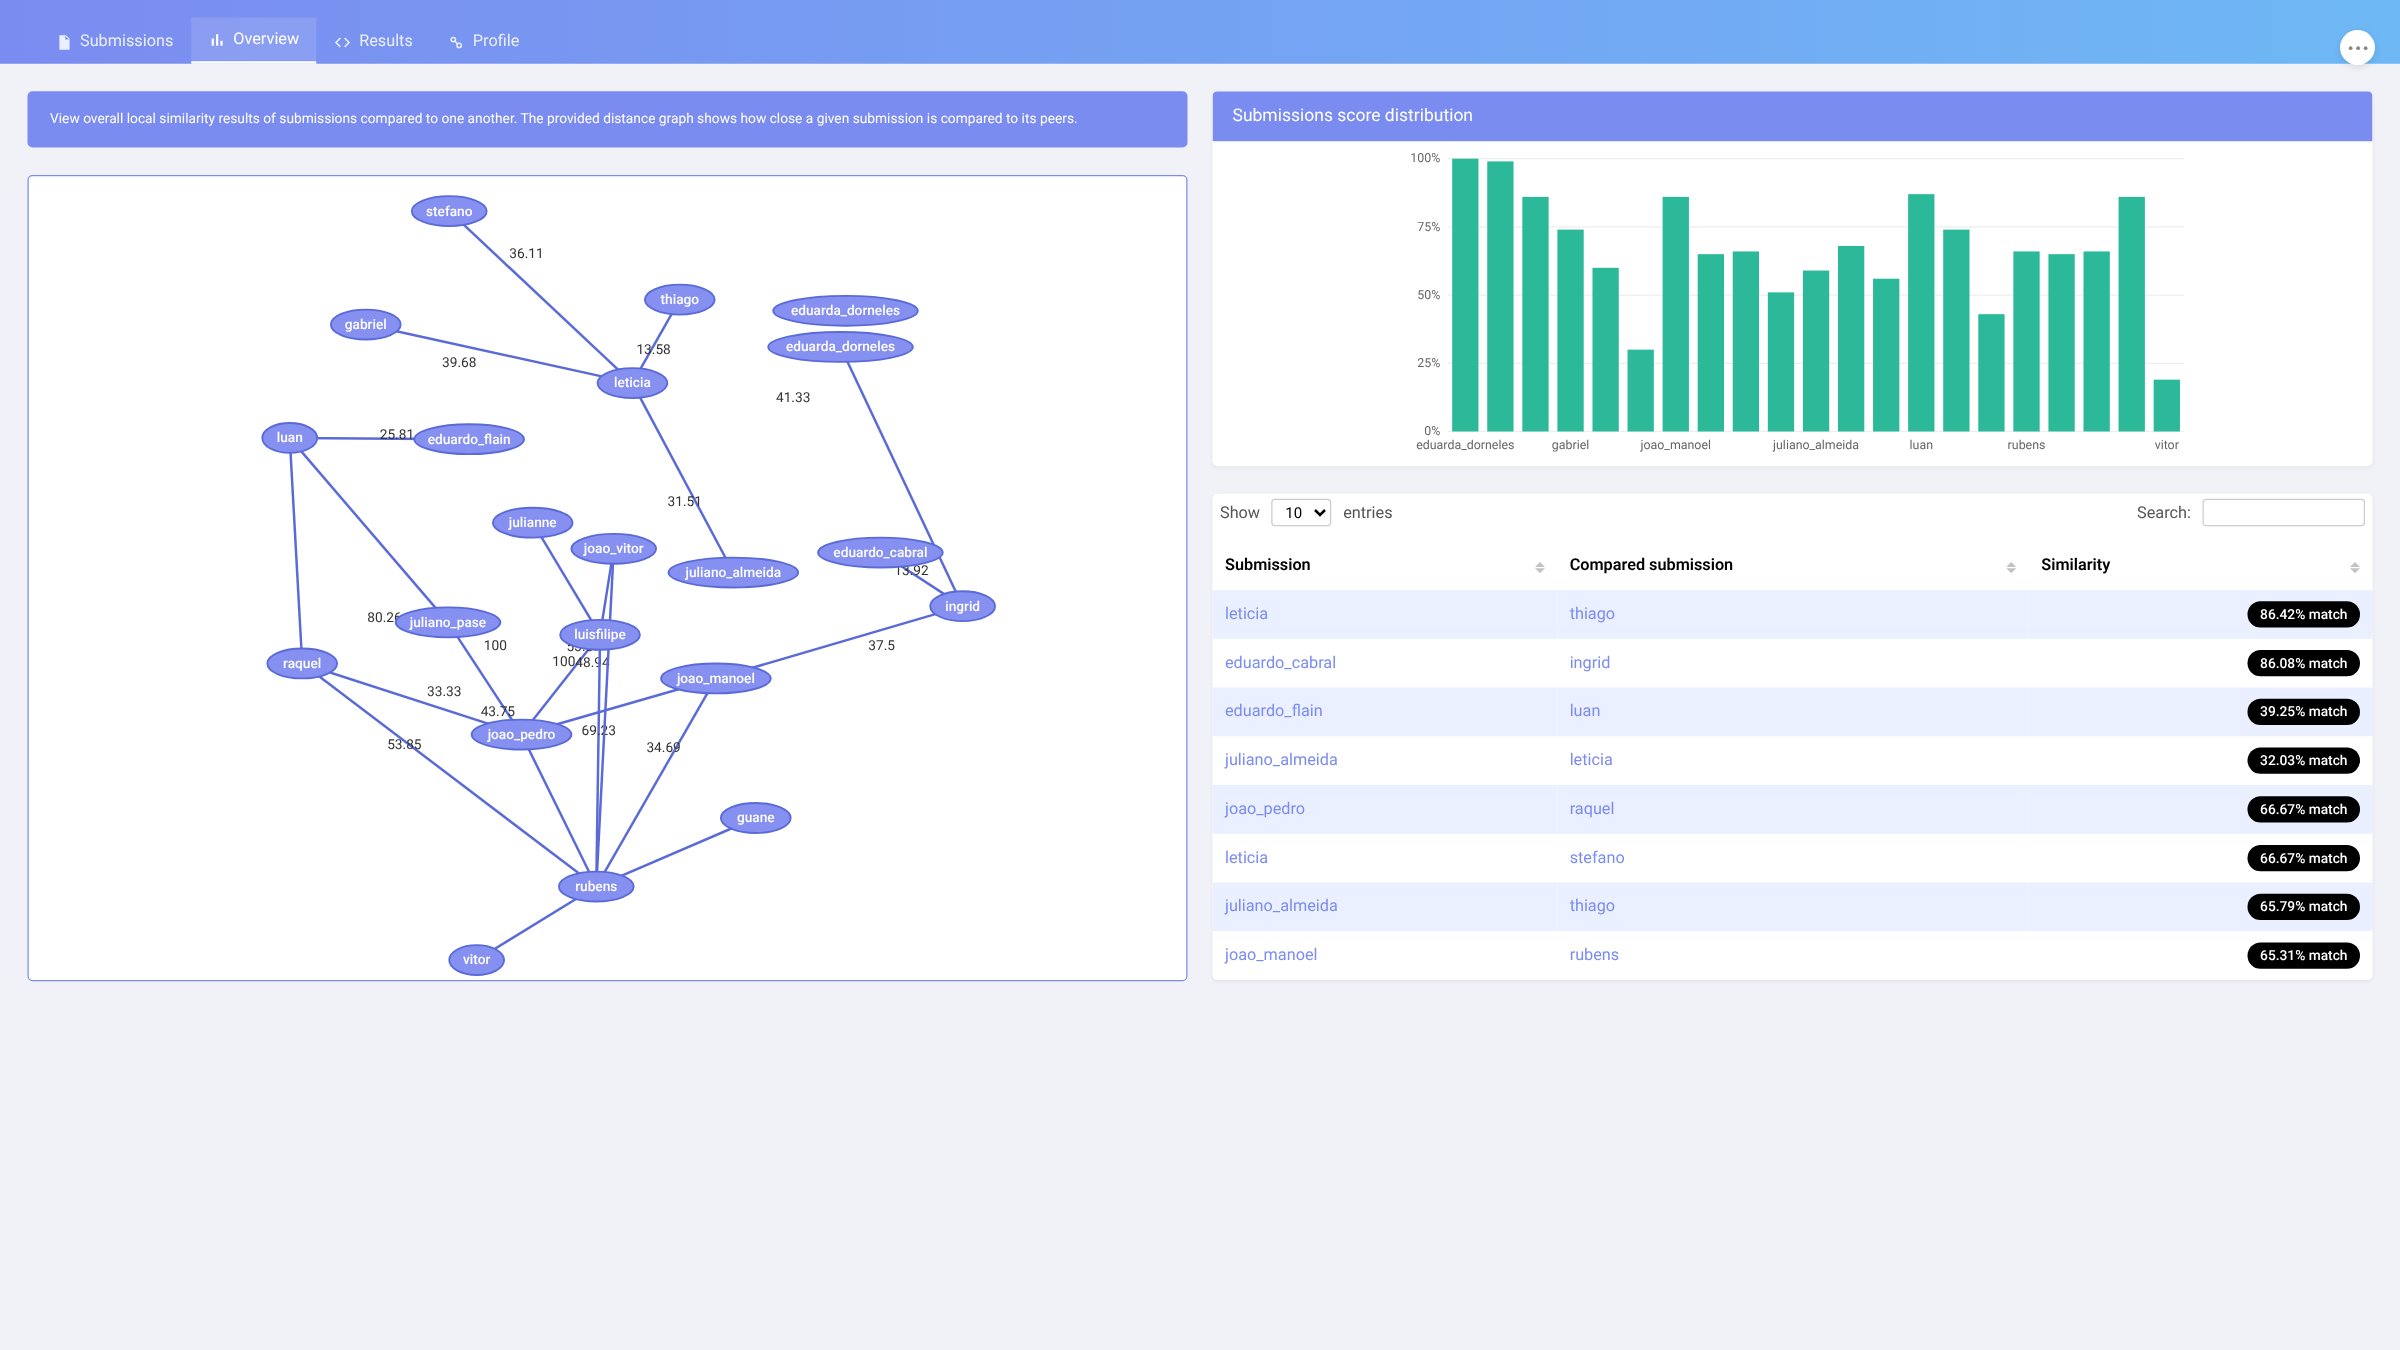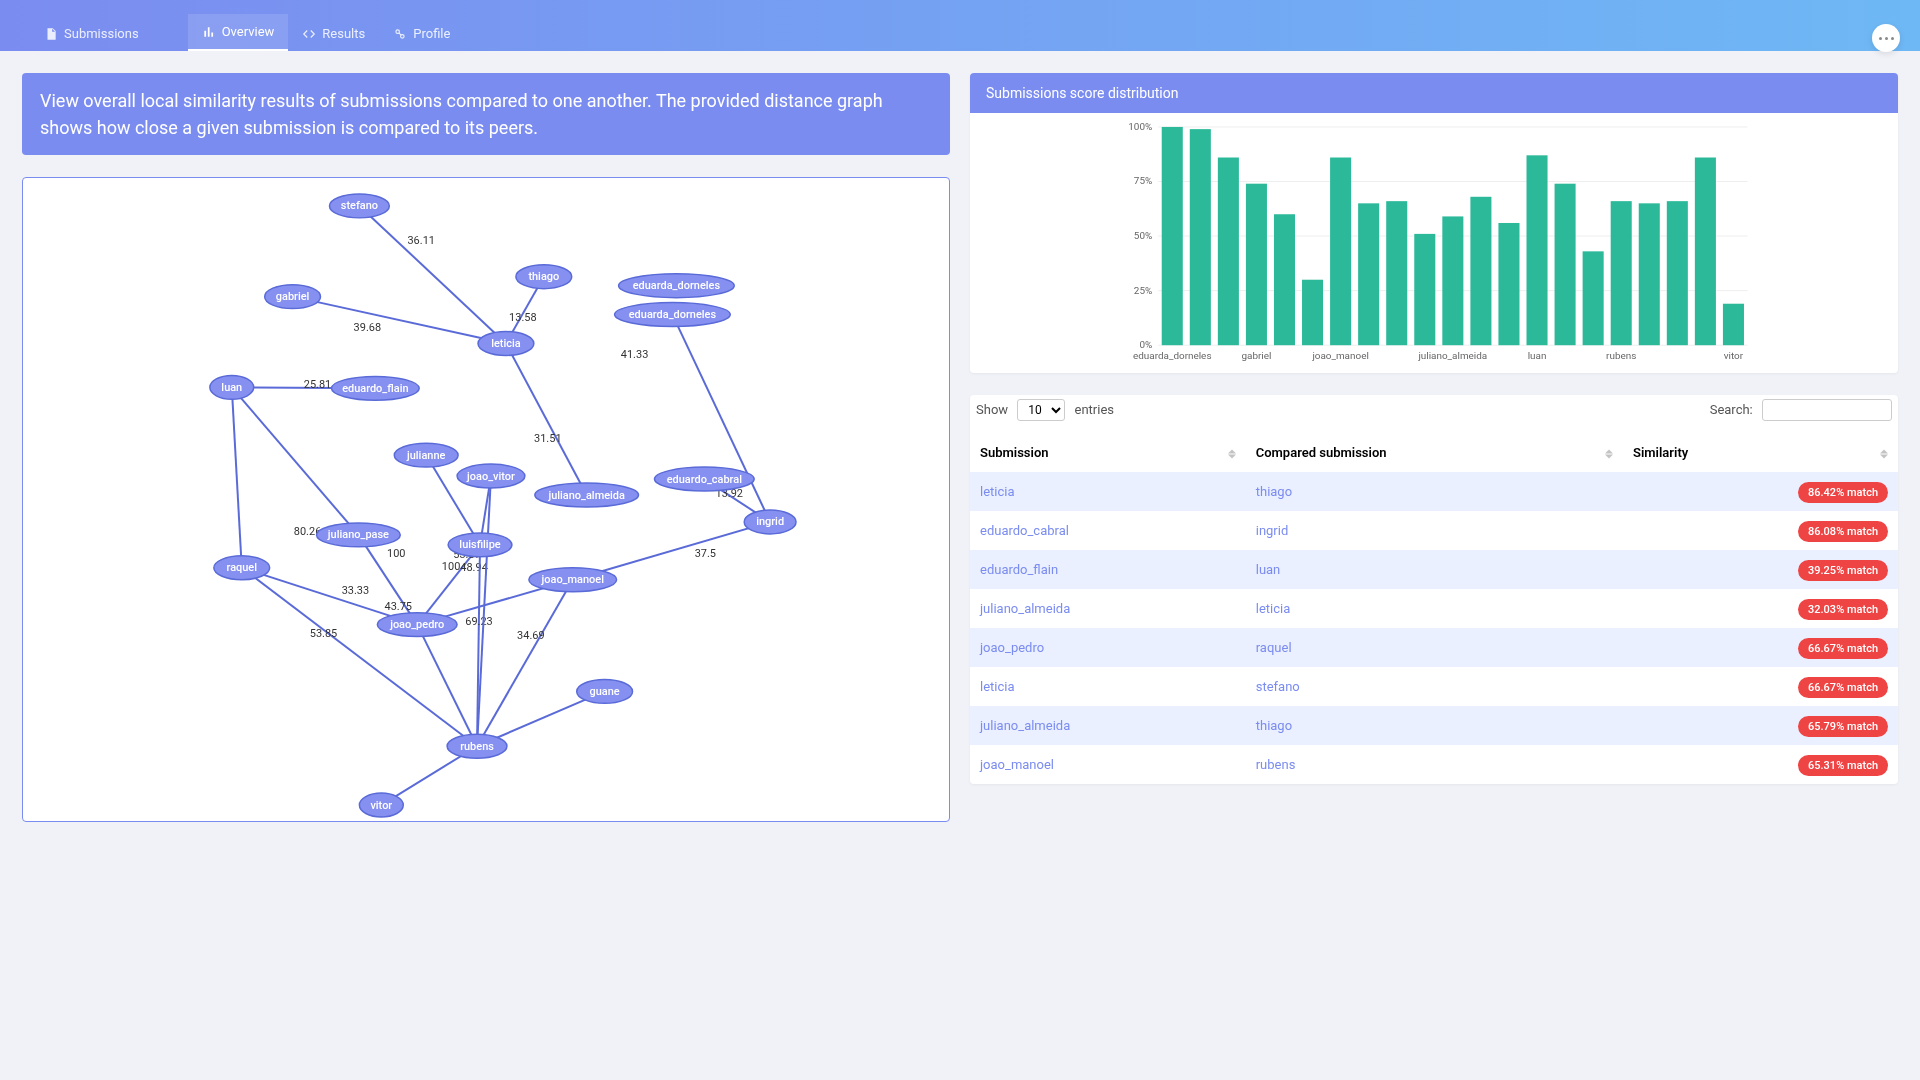--- a/index.html
+++ b/index.html
@@ -1,25 +1,25 @@
 <!DOCTYPE html>
 <html><head>
 <meta charset="utf-8">
 <style>
 * { margin: 0; padding: 0; box-sizing: border-box; font-family: -apple-system, BlinkMacSystemFont, "Segoe UI", Roboto, sans-serif; }
 body { background: #f0f2f8; color: #555; overflow-x: hidden; }
 .topbar { background: linear-gradient(90deg, #7b8cf0 0%, #6eb8f5 100%); height: 51px; display: flex; align-items: flex-end; padding-left: 30px; position: relative; }
 .tab { display: flex; align-items: center; gap: 6px; padding: 10px 14px; color: rgba(255,255,255,0.85); font-size: 13px; cursor: pointer; }
-.tab.active { background: rgba(255,255,255,0.12); border-bottom: 2px solid #fff; color: #fff; margin-left: 35px; }
+.tab.active { background: rgba(255,255,255,0.12); border-bottom: 2px solid #fff; color: #fff; }
 .tab svg { width: 14px; height: 14px; fill: currentColor; }
 .more-btn { position: absolute; right: 20px; top: 24px; width: 28px; height: 28px; border-radius: 50%; background: #fff; display: flex; align-items: center; justify-content: center; cursor: pointer; box-shadow: 0 2px 6px rgba(0,0,0,0.1); }
 .more-btn span { width: 3px; height: 3px; border-radius: 50%; background: #888; margin: 0 1.5px; }
 .container { display: grid; grid-template-columns: 1fr 1fr; gap: 20px; padding: 22px; }
 .left-col, .right-col { display: flex; flex-direction: column; gap: 22px; }
-.info-banner { background: #7b8cf0; color: #fff; padding: 14px 18px; border-radius: 4px; font-size: 18px; line-height: 1.5; }
+.info-banner { background: #7b8cf0; color: #fff; padding: 14px 18px; border-radius: 4px; font-size: 11px; line-height: 1.5; }
 .graph-panel { background: #fff; border: 1px solid #7b8cf0; border-radius: 4px; height: 645px; position: relative; }
 .graph-svg { width: 100%; height: 100%; }
 .node { fill: #8690f0; stroke: #5a6bd8; stroke-width: 1.5; }
 .node-label { fill: #fff; font-size: 11px; font-weight: 500; text-anchor: middle; dominant-baseline: central; pointer-events: none; }
 .edge { stroke: #5a6bd8; stroke-width: 2; fill: none; }
 .edge-label { fill: #333; font-size: 11px; text-anchor: middle; }
 .card { background: #fff; border-radius: 4px; box-shadow: 0 1px 3px rgba(0,0,0,0.05); overflow: hidden; }
 .card-header { background: #7b8cf0; color: #fff; padding: 12px 16px; font-size: 14px; }
 .card-body { padding: 0; }
 .chart-wrap { height: 260px; padding: 8px 14px 4px 14px; }
@@ -32,21 +32,21 @@
 .table-controls input { margin-left: 6px; padding: 3px 6px; border: 1px solid #ccc; border-radius: 3px; font-size: 12px; width: 130px; }
 .sim-table { width: 100%; border-collapse: collapse; }
 .sim-table th { text-align: left; font-weight: 600; font-size: 13px; color: #000000; padding: 10px 10px 12px; position: relative; }
 .sort-icon { position: absolute; right: 10px; top: 50%; transform: translateY(-50%); display: flex; flex-direction: column; gap: 1px; opacity: 0.35; }
 .sort-icon::before, .sort-icon::after { content: ""; width: 0; height: 0; border-left: 4px solid transparent; border-right: 4px solid transparent; }
 .sort-icon::before { border-bottom: 4px solid #555; }
 .sort-icon::after { border-top: 4px solid #555; }
 .sim-table td { padding: 12px 10px; font-size: 13px; }
 .sim-table tbody tr:nth-child(odd) { background: #eaf0ff; }
 .sim-table a { color: #7b8cf0; text-decoration: none; }
-.match-badge { background: #ef4444; color: #fff; font-size: 11px; padding: 4px 10px; border-radius: 12px; font-weight: 500; white-space: nowrap; }
+.match-badge { background: #000000; color: #fff; font-size: 11px; padding: 4px 10px; border-radius: 12px; font-weight: 500; white-space: nowrap; }
 .sim-table td:last-child { text-align: right; }
 </style>
 </head>
 <body>
 
 <div class="topbar">
   <div class="tab">
     <svg viewBox="0 0 24 24">
         <path d="M6 2h9l5 5v15H6V2zm8 1v5h5"></path>
       </svg>

